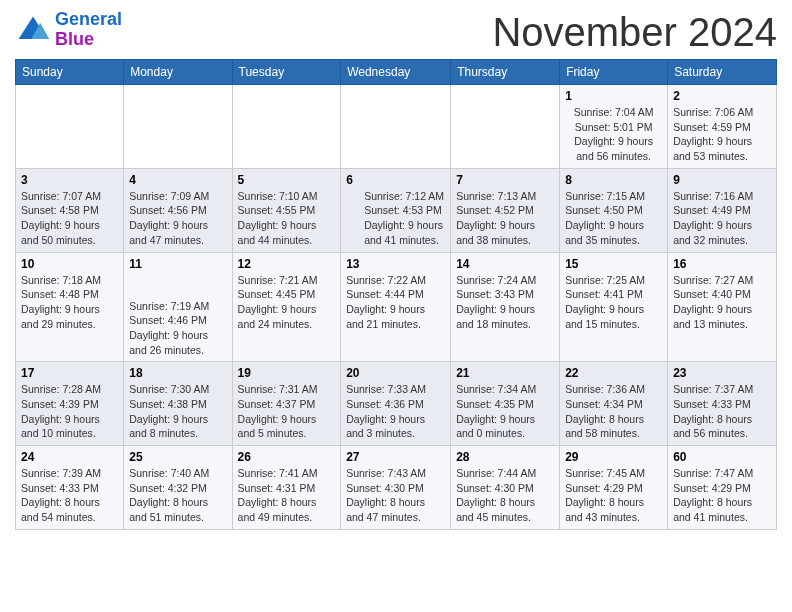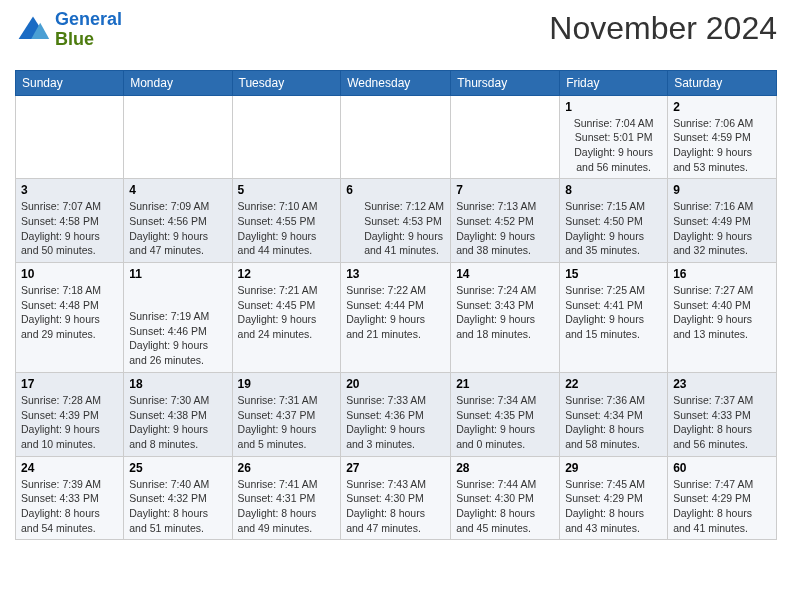--- a/index.html
+++ b/index.html
@@ -11,21 +11,21 @@
       overflow: hidden;
     }
     .container {
       width: 792px;
       padding: 10px 15px;
     }
     .header {
       display: flex;
       align-items: flex-start;
       justify-content: space-between;
-      margin-bottom: 20px;
+      margin-bottom: 4px;
     }
     .logo {
       display: flex;
       align-items: center;
       gap: 4px;
     }
     .logo-text {
       font-size: 18px;
       font-weight: bold;
       color: #333;
@@ -35,21 +35,21 @@
       color: #1a6bc4;
     }
     .logo-icon {
       width: 36px;
       height: 36px;
     }
     .title-block {
       text-align: right;
     }
     .month-title {
-      font-size: 32px;
+      font-size: 40px;
       font-weight: normal;
       color: #333;
     }
     .location {
       font-size: 15px;
       color: #555;
     }
     table {
       width: 100%;
       border-collapse: collapse;
@@ -98,21 +98,21 @@
 
 <div class="container">
   <div class="header">
     <div class="logo">
       <svg class="logo-icon" viewBox="0 0 40 40">
         <polygon points="20,5 36,30 4,30" fill="#1a6bc4"></polygon>
         <polygon points="28,12 38,30 18,30" fill="#4a9fd4"></polygon>
       </svg>
       <div class="logo-text">
         <div><span>General</span></div>
-        <div><span style="color:#4d7c0f">Blue</span></div>
+        <div><span style="color:#a21caf">Blue</span></div>
       </div>
     </div>
     <div class="title-block">
       <div class="month-title">November 2024</div>
     </div>
   </div>
 
   <table>
     <thead>
       <tr>

